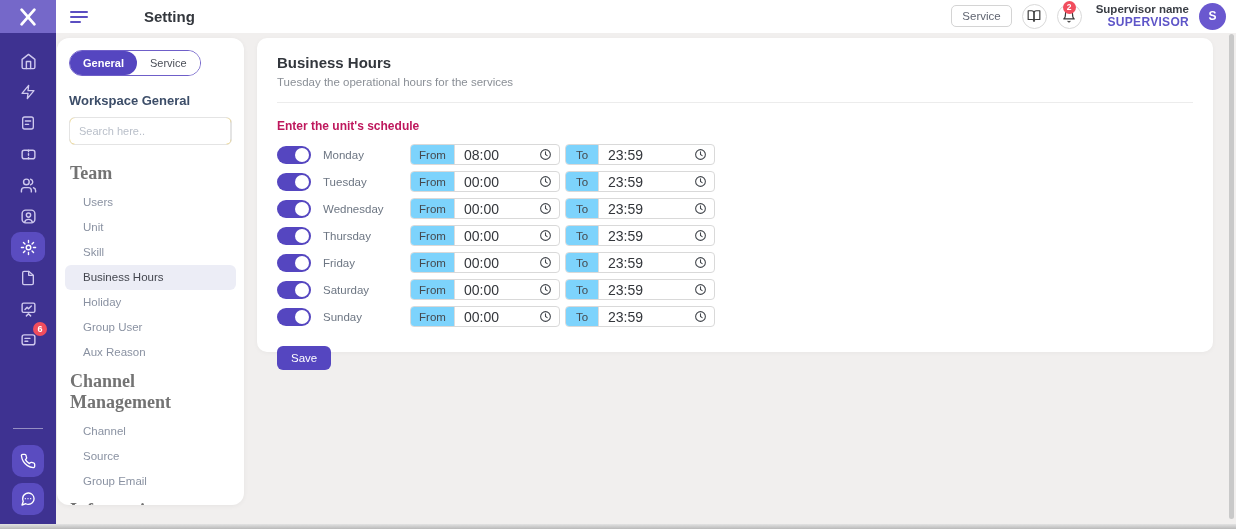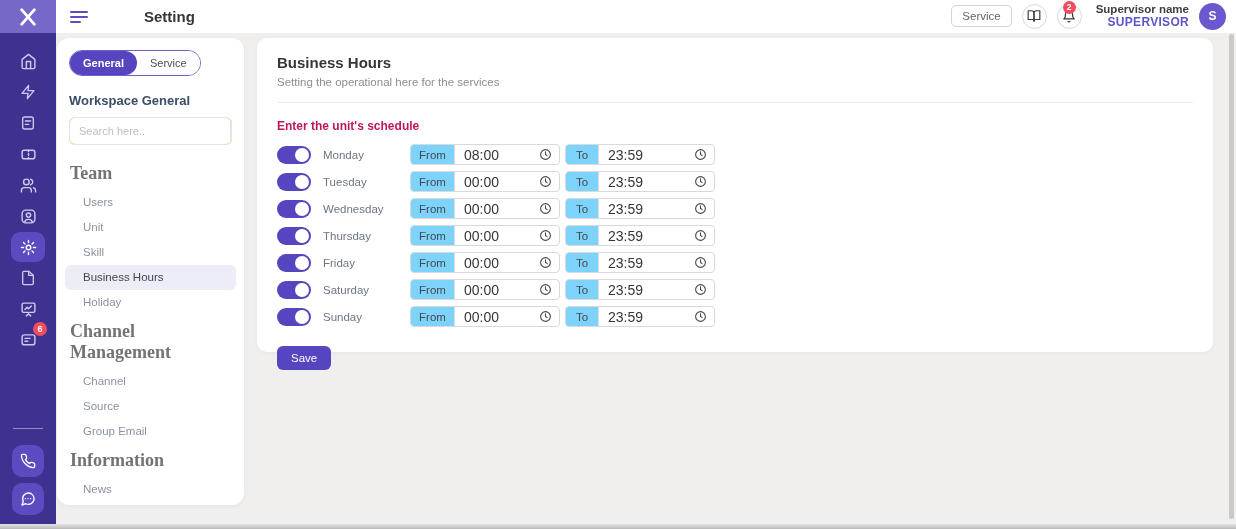--- a/index.html
+++ b/index.html
@@ -212,32 +212,34 @@
         </svg>
     </span>
   </div>
   <div class="nav">
     <div class="nav-heading">Team</div>
     <div class="nav-item">Users</div>
     <div class="nav-item">Unit</div>
     <div class="nav-item">Skill</div>
     <div class="nav-item active">Business Hours</div>
     <div class="nav-item">Holiday</div>
+    <div class="nav-item">Group User</div>
+    <div class="nav-item">Aux Reason</div>
     <div class="nav-heading">Channel Management</div>
     <div class="nav-item">Channel</div>
     <div class="nav-item">Source</div>
     <div class="nav-item">Group Email</div>
     <div class="nav-heading">Information</div>
     <div class="nav-item">News</div>
   </div>
 </div>
 
 <div class="card">
   <div class="card-title">Business Hours</div>
-  <div class="card-sub">Setting the operational here for the services</div>
+  <div class="card-sub">Tuesday the operational hours for the services</div>
   <div class="card-divider"></div>
   <div class="sched-label">Enter the unit's schedule</div>
 
   <div class="rows">
 
     <div class="srow">
       <span class="toggle">
           <span class="knob"></span>
         </span>
       <span class="dayname">Monday</span>

